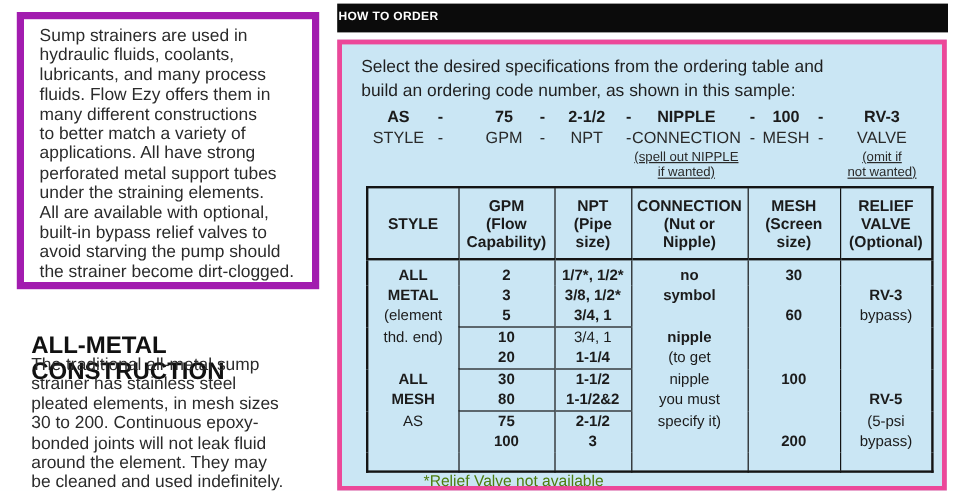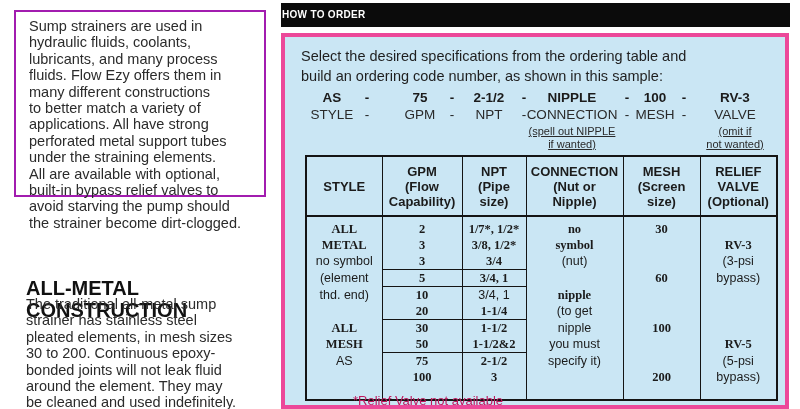--- a/index.html
+++ b/index.html
@@ -7,22 +7,22 @@
   body { font-family:"Liberation Sans", sans-serif; color:#1b1b1b; }
   #page {
     position:relative; width:800px; height:409px; background:#ffffff;
     overflow:hidden;
   }
   .pre { white-space:pre-line; }
   .b { font-weight:bold; }
 
   
   #intro-box {
-    position:absolute; left:14px; top:10px; width:252px; height:187px;
-    border:2px solid #a21caf; background:#fff;
+    position:absolute; left:14px; top:10px; width:252px; height:231px;
+    border:6px solid #a21caf; background:#fff;
     padding:6px 6px 0 13px;
   }
   #intro-box p { font-size:14.5px; line-height:16.4px; color:#2b2b2b; }
   #left-heading {
     position:absolute; left:26px; top:249px;
     font-size:20px; line-height:22px; font-weight:bold; color:#111;margin-top:28px;
   }
   #left-body {
     position:absolute; left:26px; top:296px; width:248px;
     font-size:14.5px; line-height:16.4px; color:#2b2b2b;
@@ -64,27 +64,27 @@
   }
   #order-table th, #order-table td { padding:0; text-align:center; vertical-align:top; }
   #order-table th {
     font-size:13px; line-height:15px; font-weight:bold; height:60px;
     border-bottom:2px solid #141414; vertical-align:middle;
   }
   #order-table th:not(:first-child), #order-table td:not(:first-child) {
     border-left:1.5px solid #141414;
   }
   #order-table td { font-size:12.5px; line-height:16px; height:16px; font-weight:normal; }
-  #order-table td.b { font-weight:bold;font-family:Liberation Serif, serif; }
+  #order-table td.b { font-weight:bold; }
   #order-table td.sep { border-bottom:1.5px solid #141414; }
   #order-table tbody tr:first-child td { padding-top:4px; }
   #order-table tr.spacer td { height:15px; }
 
   .footnote {
-    position:absolute; left:68px; font-size:13px; line-height:14px; color:#be185d;
+    position:absolute; left:68px; font-size:13px; line-height:14px; color:#4d7c0f;
   }
   #footnote-1 { top:357px; }
   #footnote-2 { top:372px; height:4px; overflow:hidden; }
 </style>
 </head>
 <body>
 
 <div id="page">
 
   <div id="intro-box">
@@ -209,28 +209,20 @@
           </tr>
           <tr>
             <td class="b">METAL</td>
             <td class="b">3</td>
             <td class="b">3/8, 1/2*</td>
             <td class="b">symbol</td>
             <td class=""></td>
             <td class="b">RV-3</td>
           </tr>
           <tr>
-            <td class="">no symbol</td>
-            <td class="b sep">3</td>
-            <td class="b sep">3/4</td>
-            <td class="">(nut)</td>
-            <td class=""></td>
-            <td class="">(3-psi</td>
-          </tr>
-          <tr>
             <td class="">(element</td>
             <td class="b sep">5</td>
             <td class="b sep">3/4, 1</td>
             <td class=""></td>
             <td class="b">60</td>
             <td class="">bypass)</td>
           </tr>
           <tr>
             <td class="">thd. end)</td>
             <td class="b">10</td>
@@ -250,21 +242,21 @@
           <tr>
             <td class="b">ALL</td>
             <td class="b">30</td>
             <td class="b">1-1/2</td>
             <td class="">nipple</td>
             <td class="b">100</td>
             <td class=""></td>
           </tr>
           <tr>
             <td class="b">MESH</td>
-            <td class="b sep">50</td>
+            <td class="b sep">80</td>
             <td class="b sep">1-1/2&amp;2</td>
             <td class="">you must</td>
             <td class=""></td>
             <td class="b">RV-5</td>
           </tr>
           <tr>
             <td class="">AS</td>
             <td class="b">75</td>
             <td class="b">2-1/2</td>
             <td class="">specify it)</td>

